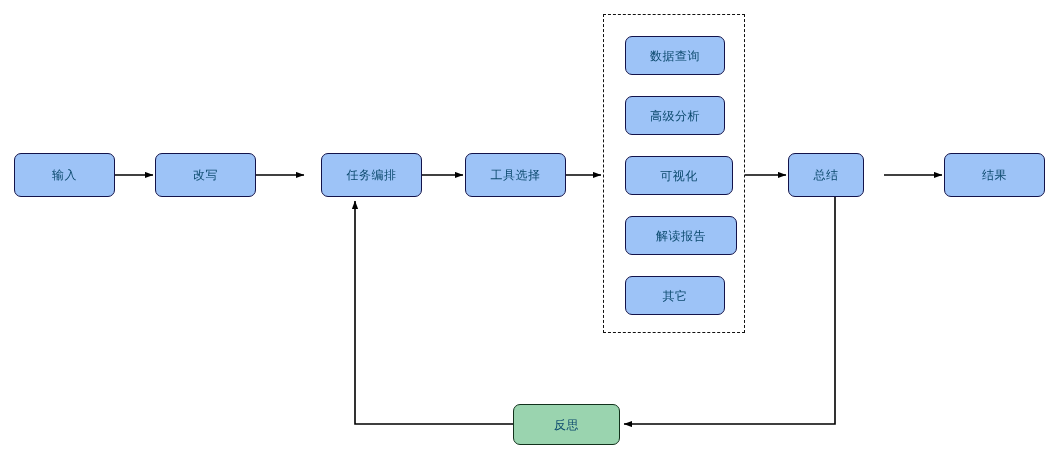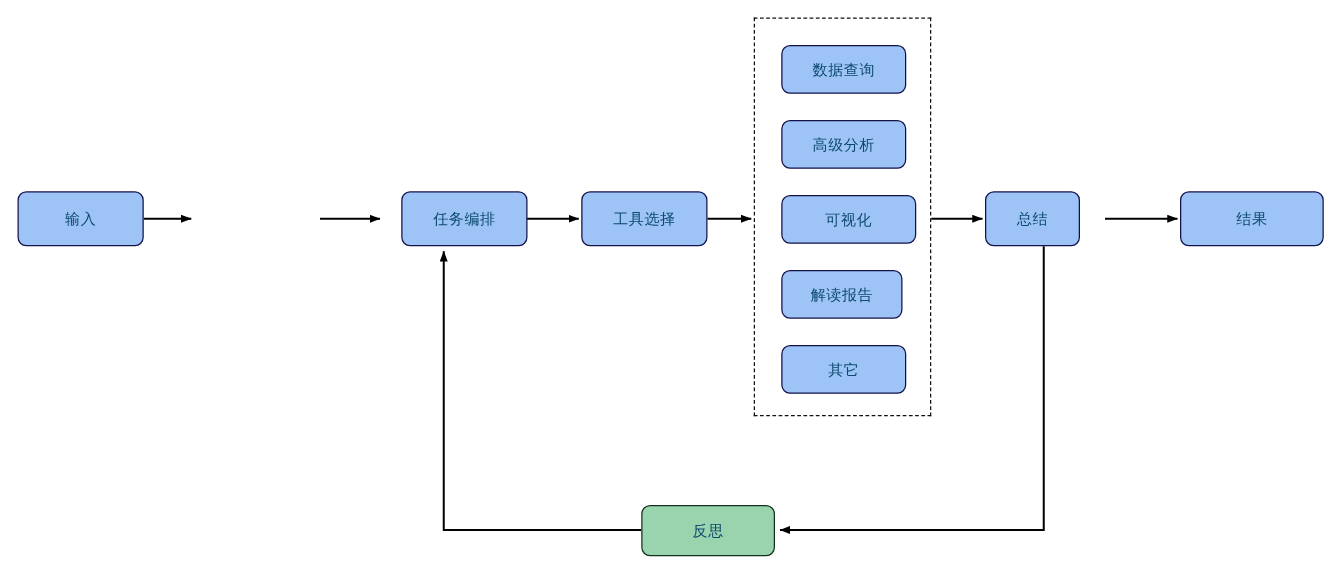--- a/index.html
+++ b/index.html
@@ -87,50 +87,53 @@
       <path d="M513,424 L355,424 L355,201" marker-end="url(#ah)"></path>
     </g>
   </svg>
 
   <div class="group-box" style="left:603px; top:14px; width:142px; height:319px;"></div>
 
   <div class="node blue" style="left:14px; top:153px; width:101px; height:44px;">
     <span>输入</span>
   </div>
 
+  <div class="node blue" style="left:155px; top:153px; width:101px; height:44px;">
+    <span>改写</span>
+  </div>
 
   <div class="node blue" style="left:306px; top:153px; width:101px; height:44px;margin-left:15px;">
     <span>任务编排</span>
   </div>
 
   <div class="node blue" style="left:465px; top:153px; width:101px; height:44px;">
     <span>工具选择</span>
   </div>
 
   <div class="node blue" style="left:788px; top:153px; width:76px; height:44px;">
     <span>总结</span>
   </div>
 
-  <div class="node blue" style="left:944px; top:153px; width:115px; height:44px;">
+  <div class="node blue" style="left:944px; top:153px; width:101px; height:44px;">
     <span>结果</span>
   </div>
 
   <div class="node blue" style="left:625px; top:36px; width:100px; height:39px;">
     <span>数据查询</span>
   </div>
 
   <div class="node blue" style="left:625px; top:96px; width:100px; height:39px;">
     <span>高级分析</span>
   </div>
 
   <div class="node blue" style="left:625px; top:156px; width:108px; height:39px;">
     <span>可视化</span>
   </div>
 
-  <div class="node blue" style="left:625px; top:216px; width:97px; height:39px;">
+  <div class="node blue" style="left:625px; top:216px; width:112px; height:39px;">
     <span>解读报告</span>
   </div>
 
   <div class="node blue" style="left:625px; top:276px; width:100px; height:39px;">
     <span>其它</span>
   </div>
 
   <div class="node green" style="left:513px; top:404px; width:107px; height:41px;">
     <span>反思</span>
   </div>

